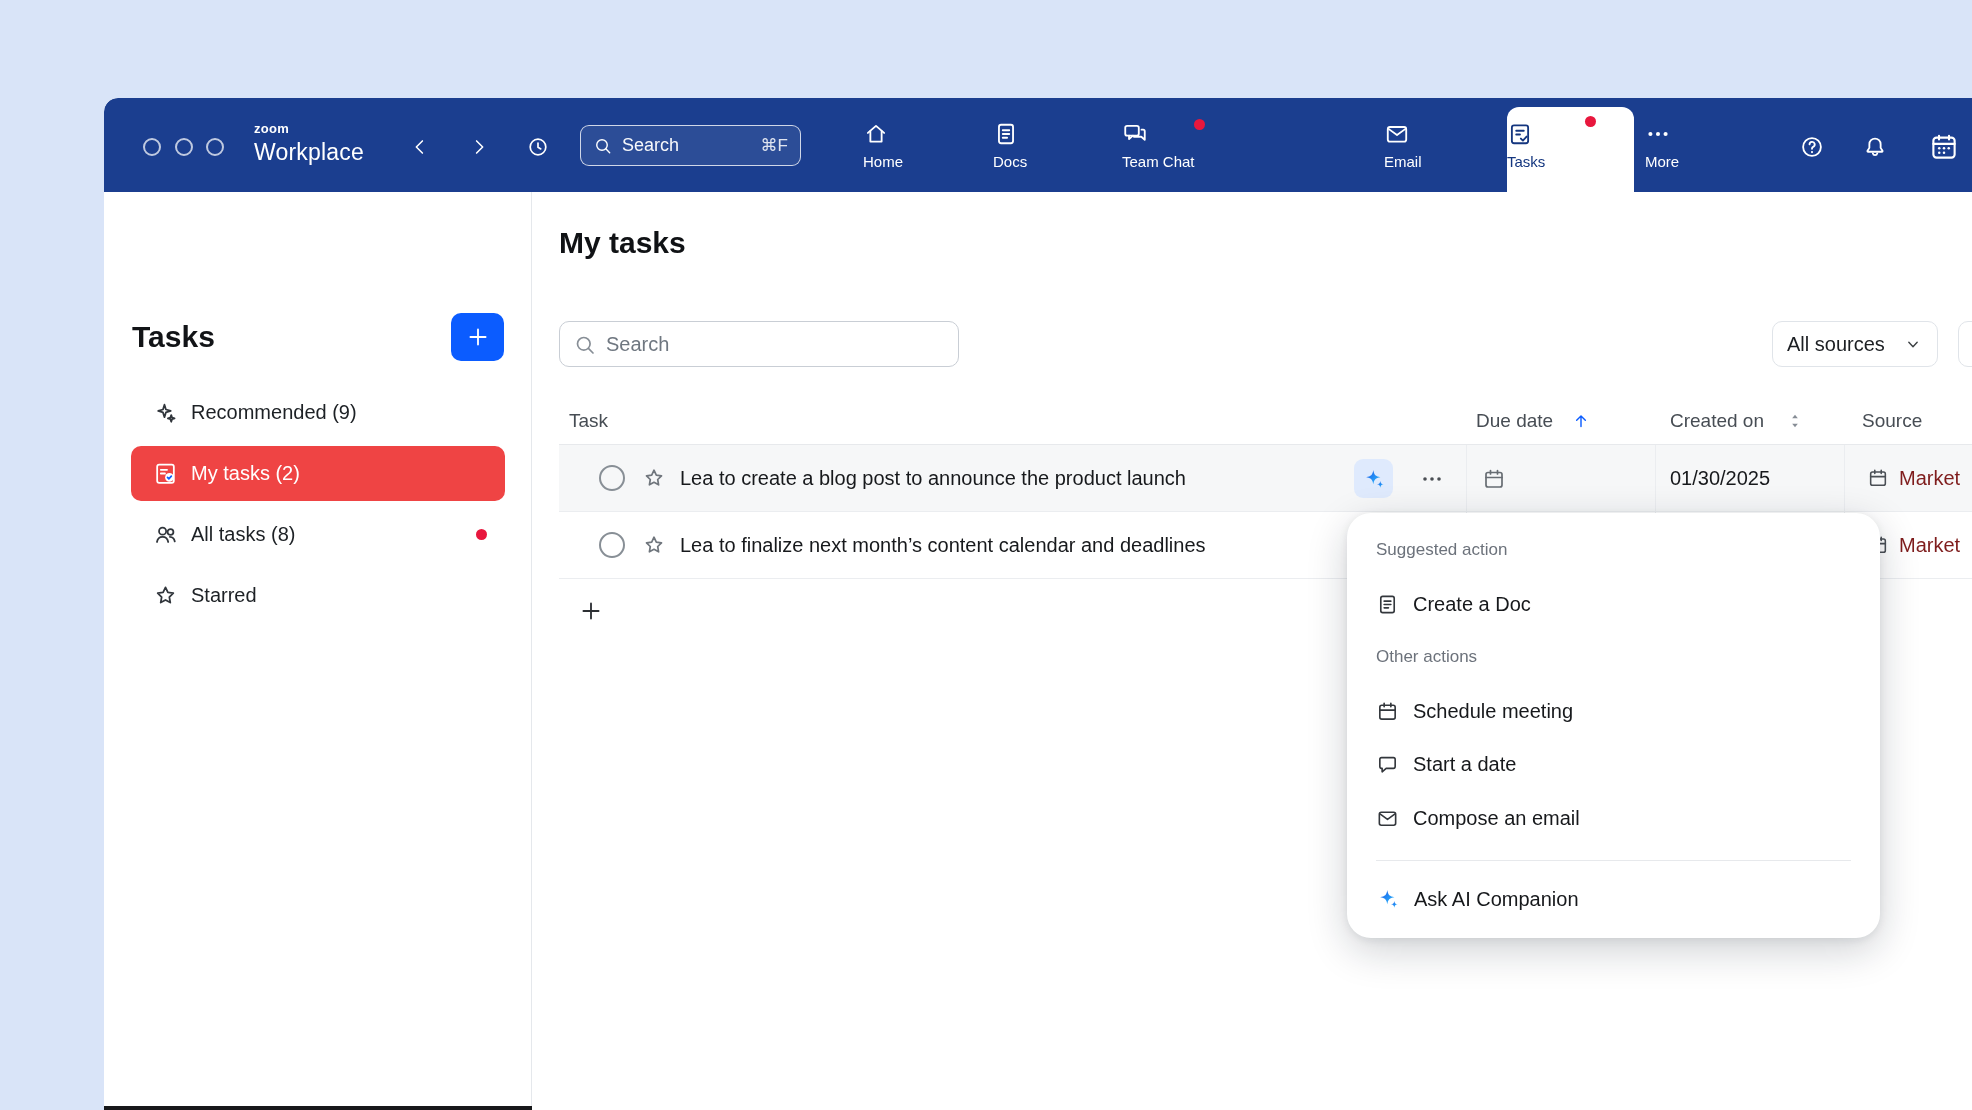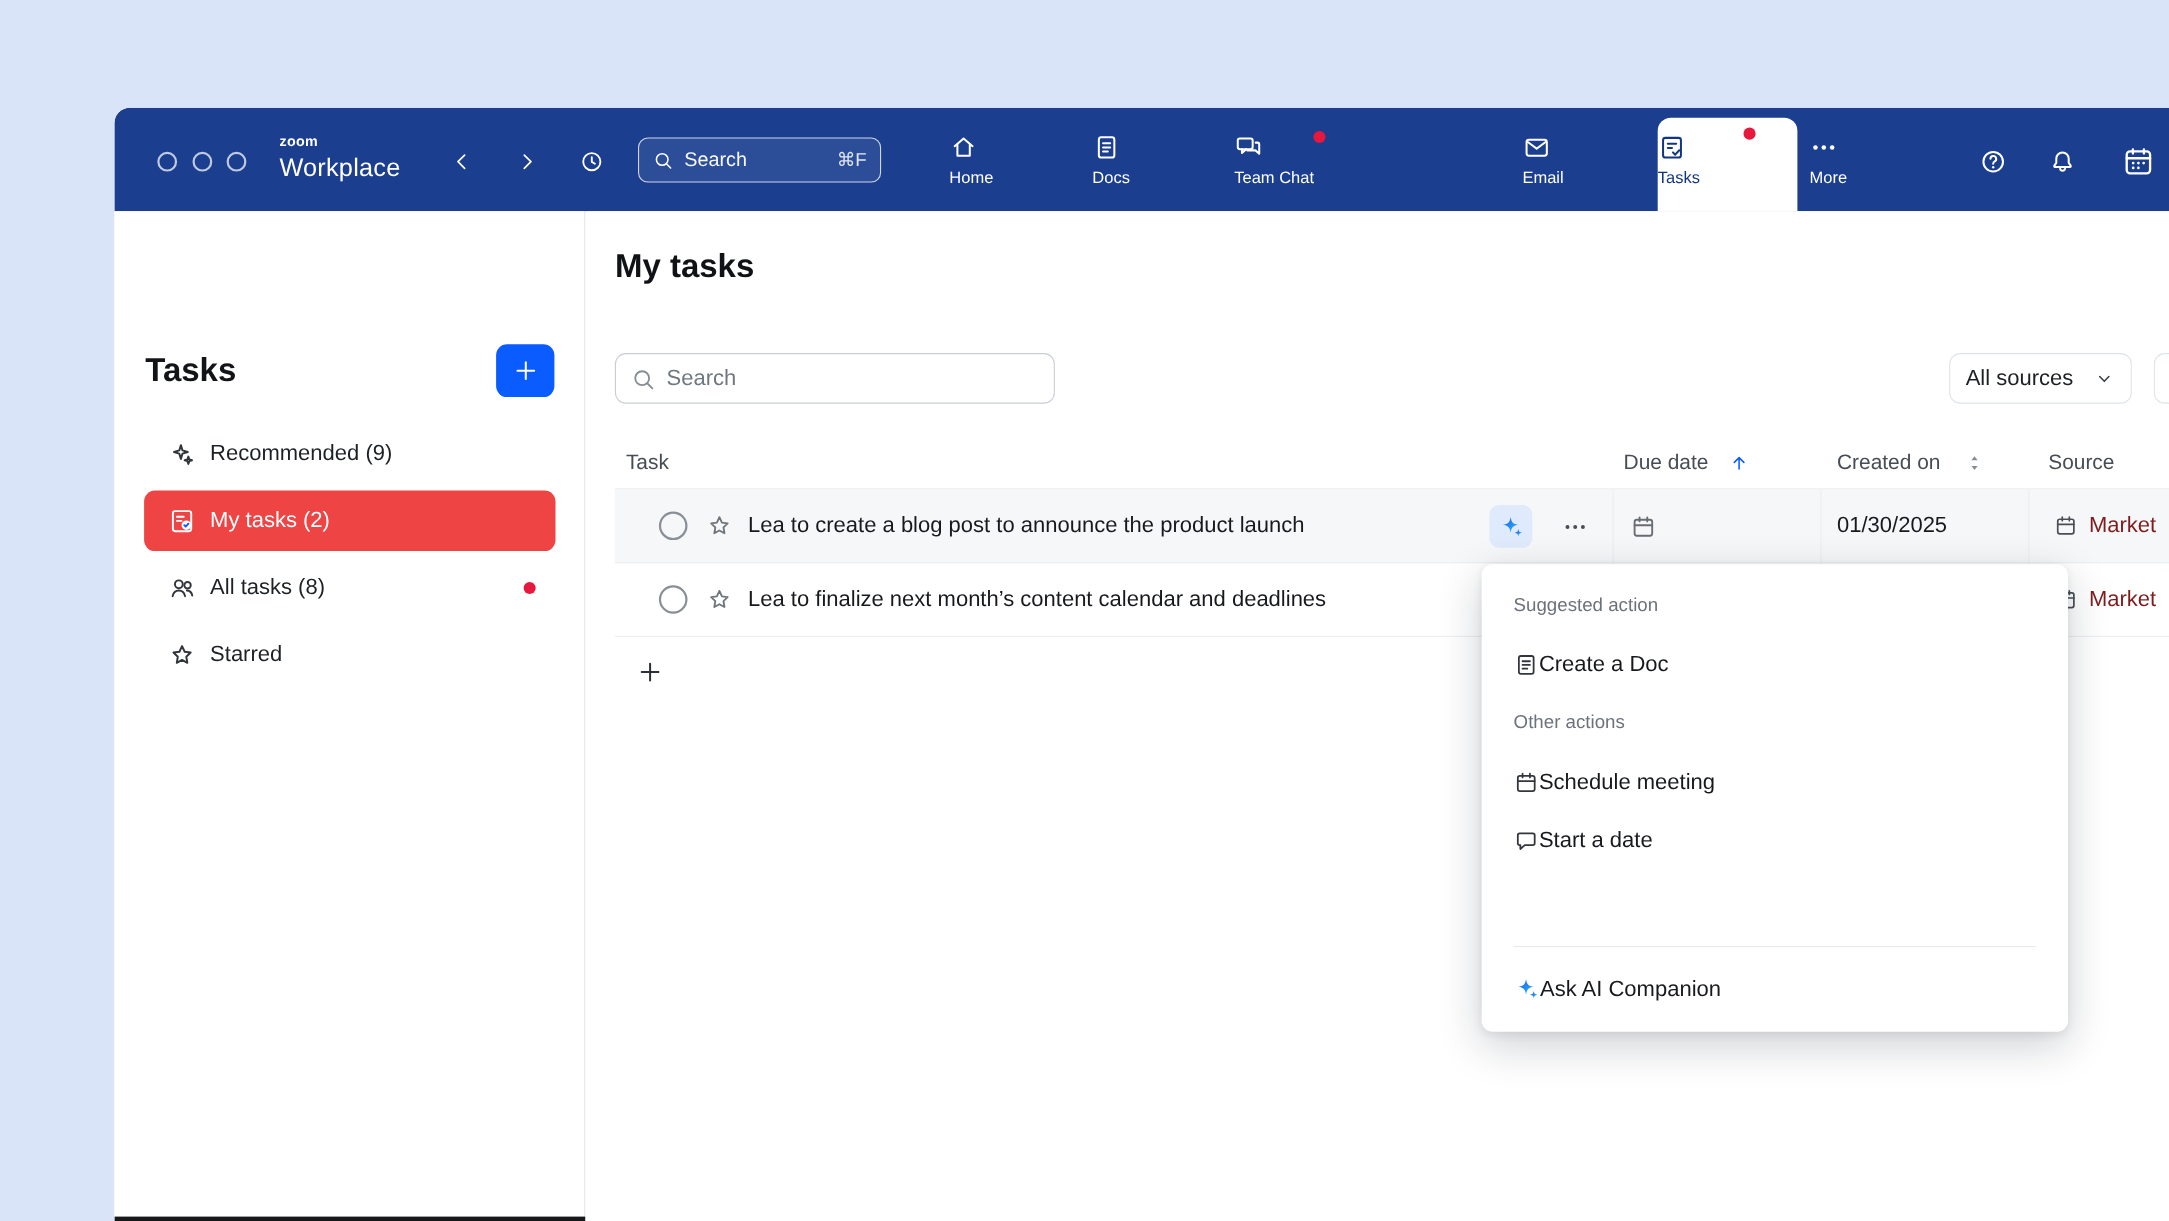--- a/index.html
+++ b/index.html
@@ -57,23 +57,23 @@
   .rowtext{position:absolute;left:121px;top:0;height:67px;line-height:67px;font-size:20px;color:#17191c;white-space:nowrap}
   .aibtn{position:absolute;left:795px;top:14px;width:39px;height:39px;background:#dfeafd;border:none;border-radius:9px;display:flex;align-items:center;justify-content:center;cursor:pointer}
   .morebtn{position:absolute;left:856px;top:17px;width:34px;height:34px;background:none;border:none;display:flex;align-items:center;justify-content:center;color:#4a4e54;cursor:pointer}
   .duebtn{position:absolute;left:918px;top:17px;width:34px;height:34px;background:none;border:none;display:flex;align-items:center;justify-content:center;color:#676d73;cursor:pointer}
   .createdtext{position:absolute;left:1111px;top:0;height:67px;line-height:67px;font-size:20px;color:#17191c}
   .srcicon{position:absolute;left:1308px;top:22px;color:#4a4f55}
   .srctext{position:absolute;left:1340px;top:0;height:67px;line-height:67px;font-size:20px;color:#7f1d1d;white-space:nowrap}
   .addrow{position:absolute;left:36px;top:399px;width:44px;height:40px;background:none;border:none;display:flex;align-items:center;justify-content:center;color:#2c2f33;cursor:pointer}
 
   
-  .popup{position:absolute;left:814px;top:321px;width:533px;height:425px;background:#fff;border-radius:10px;box-shadow:0 12px 40px rgba(16,24,40,.20),0 2px 8px rgba(16,24,40,.08);z-index:20}
+  .popup{position:absolute;left:814px;top:321px;width:533px;height:425px;background:#fff;border-radius:24px;box-shadow:0 12px 40px rgba(16,24,40,.20),0 2px 8px rgba(16,24,40,.08);z-index:20}
   .psec{position:absolute;left:29px;font-size:17px;color:#6c727b}
-  .pitem{position:absolute;left:0;right:10px;height:40px;display:flex;align-items:center;padding-left:29px;gap:0;font-size:20px;color:#17191c;cursor:pointer}
+  .pitem{position:absolute;left:0;right:10px;height:40px;display:flex;align-items:center;padding-left:29px;gap:14px;font-size:20px;color:#17191c;cursor:pointer}
   .pitem .pic{color:#33373c;flex:none}
   .pdivider{position:absolute;left:29px;right:29px;top:347px;height:1px;background:#e7e9ec}
 
   .svgs{fill:none;stroke:currentColor;stroke-width:1.7;stroke-linecap:round;stroke-linejoin:round}
 </style>
 </head>
 <body>
 
 <div class="screen">
   <div class="window">
@@ -357,20 +357,27 @@
           <span>Schedule meeting</span>
         </div>
 
         <div class="pitem" style="top:231px">
           <svg class="svgs pic" width="23" height="23" viewBox="0 0 24 24">
               <path d="M5.8 4.8h12.4A1.8 1.8 0 0 1 20 6.6v7.6a1.8 1.8 0 0 1-1.8 1.8h-7.6L6.4 19.6v-3.6h-.6A1.8 1.8 0 0 1 4 14.2V6.6a1.8 1.8 0 0 1 1.8-1.8z"></path>
             </svg>
           <span>Start a date</span>
         </div>
 
+        <div class="pitem" style="top:285px">
+          <svg class="svgs pic" width="23" height="23" viewBox="0 0 24 24">
+              <rect x="3.5" y="5.5" width="17" height="13.5" rx="2"></rect>
+              <path d="M4.5 7.5L12 13l7.5-5.5"></path>
+            </svg>
+          <span>Compose an email</span>
+        </div>
 
         <div class="pdivider"></div>
 
         <div class="pitem" style="top:366px">
           <svg width="24" height="24" viewBox="0 0 24 24">
               <defs>
                 <linearGradient id="aig2" x1="0" y1="0" x2="1" y2="1">
                   <stop offset="0" stop-color="#1a55e8"></stop>
                   <stop offset="1" stop-color="#2bc1ff"></stop>
                 </linearGradient>

